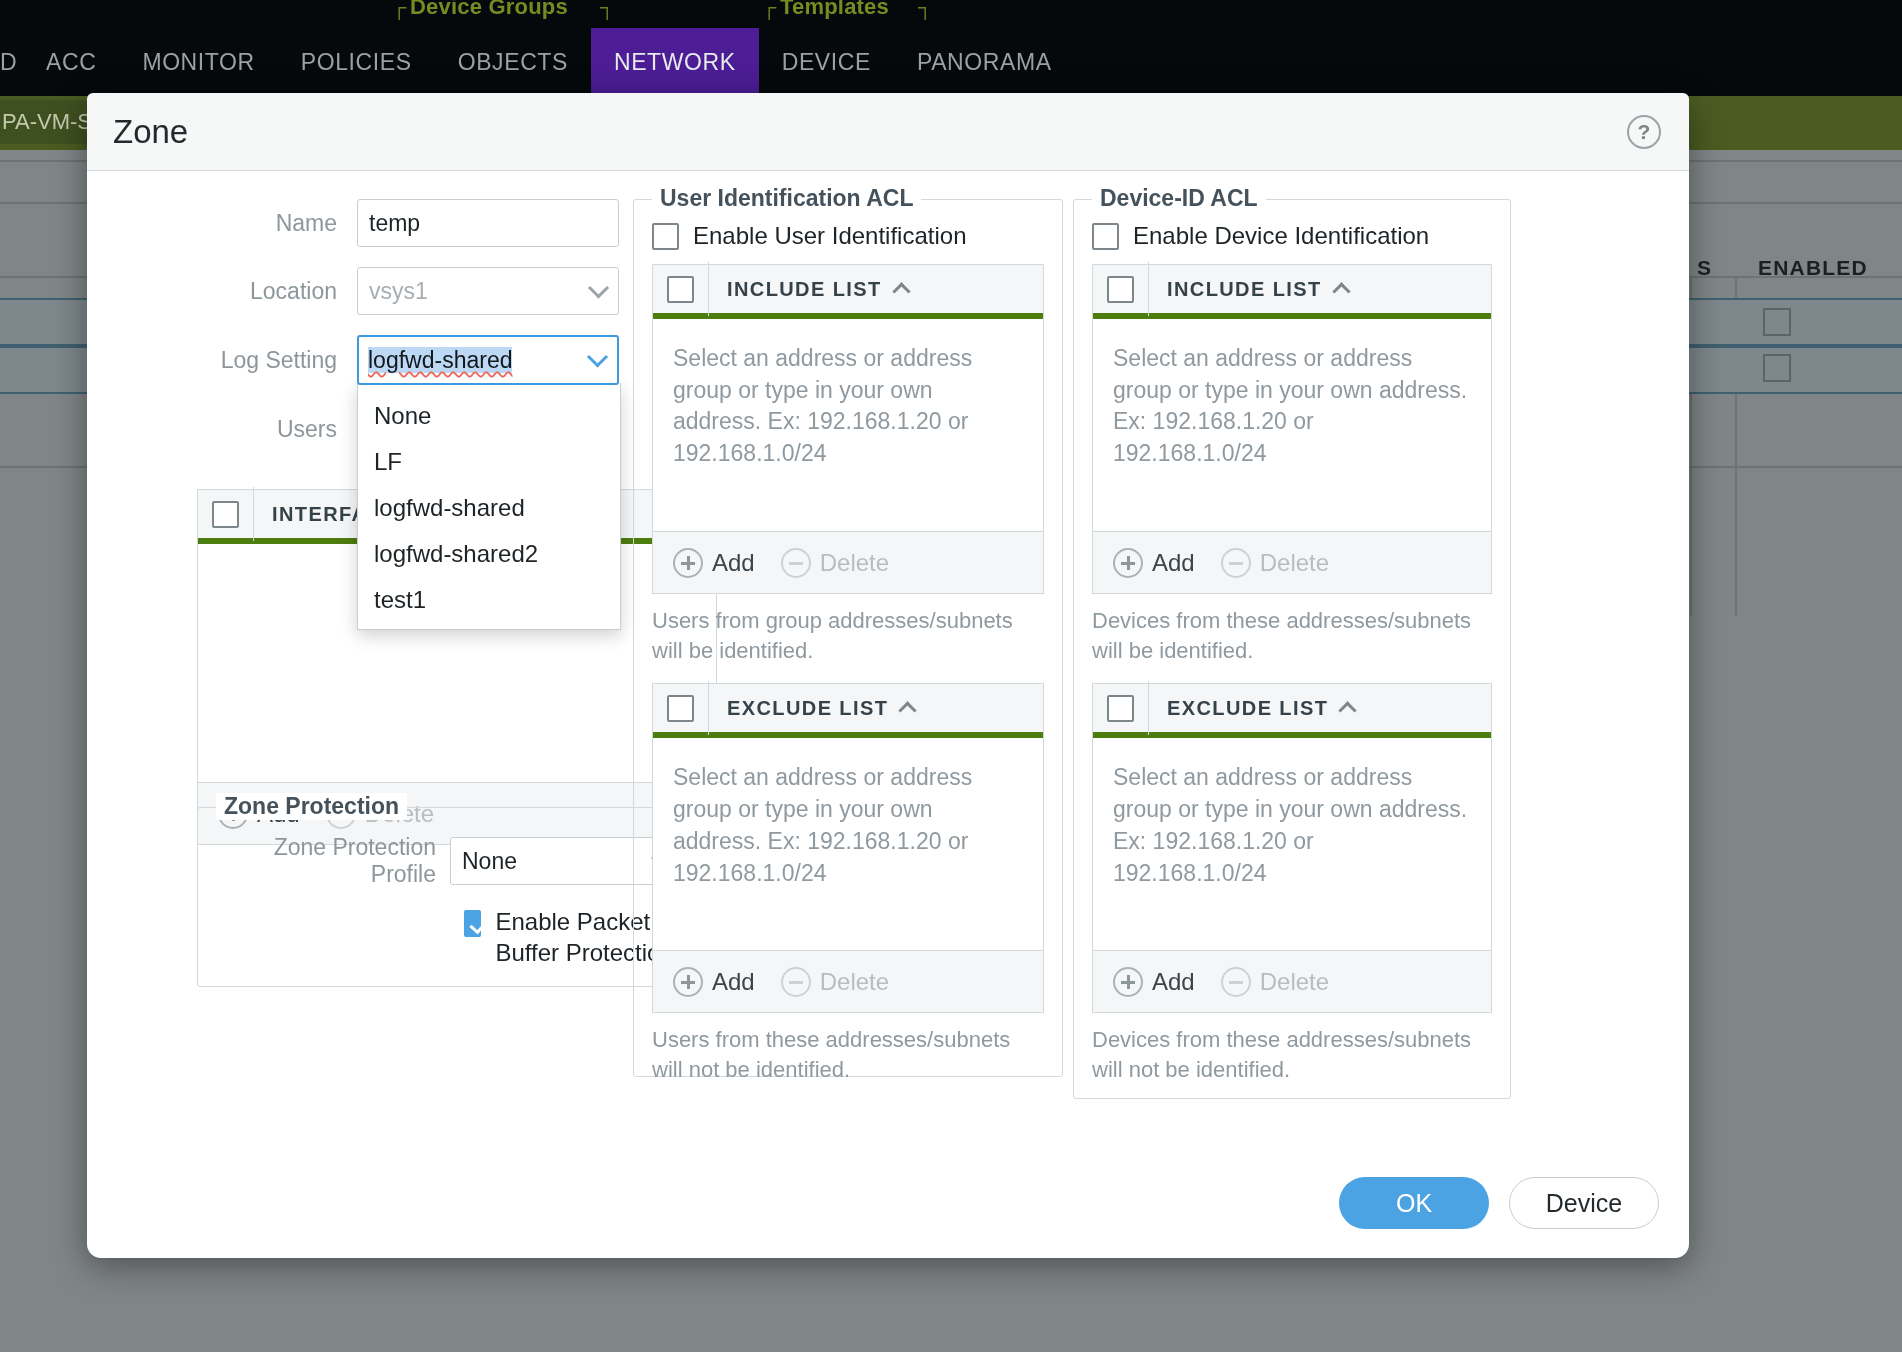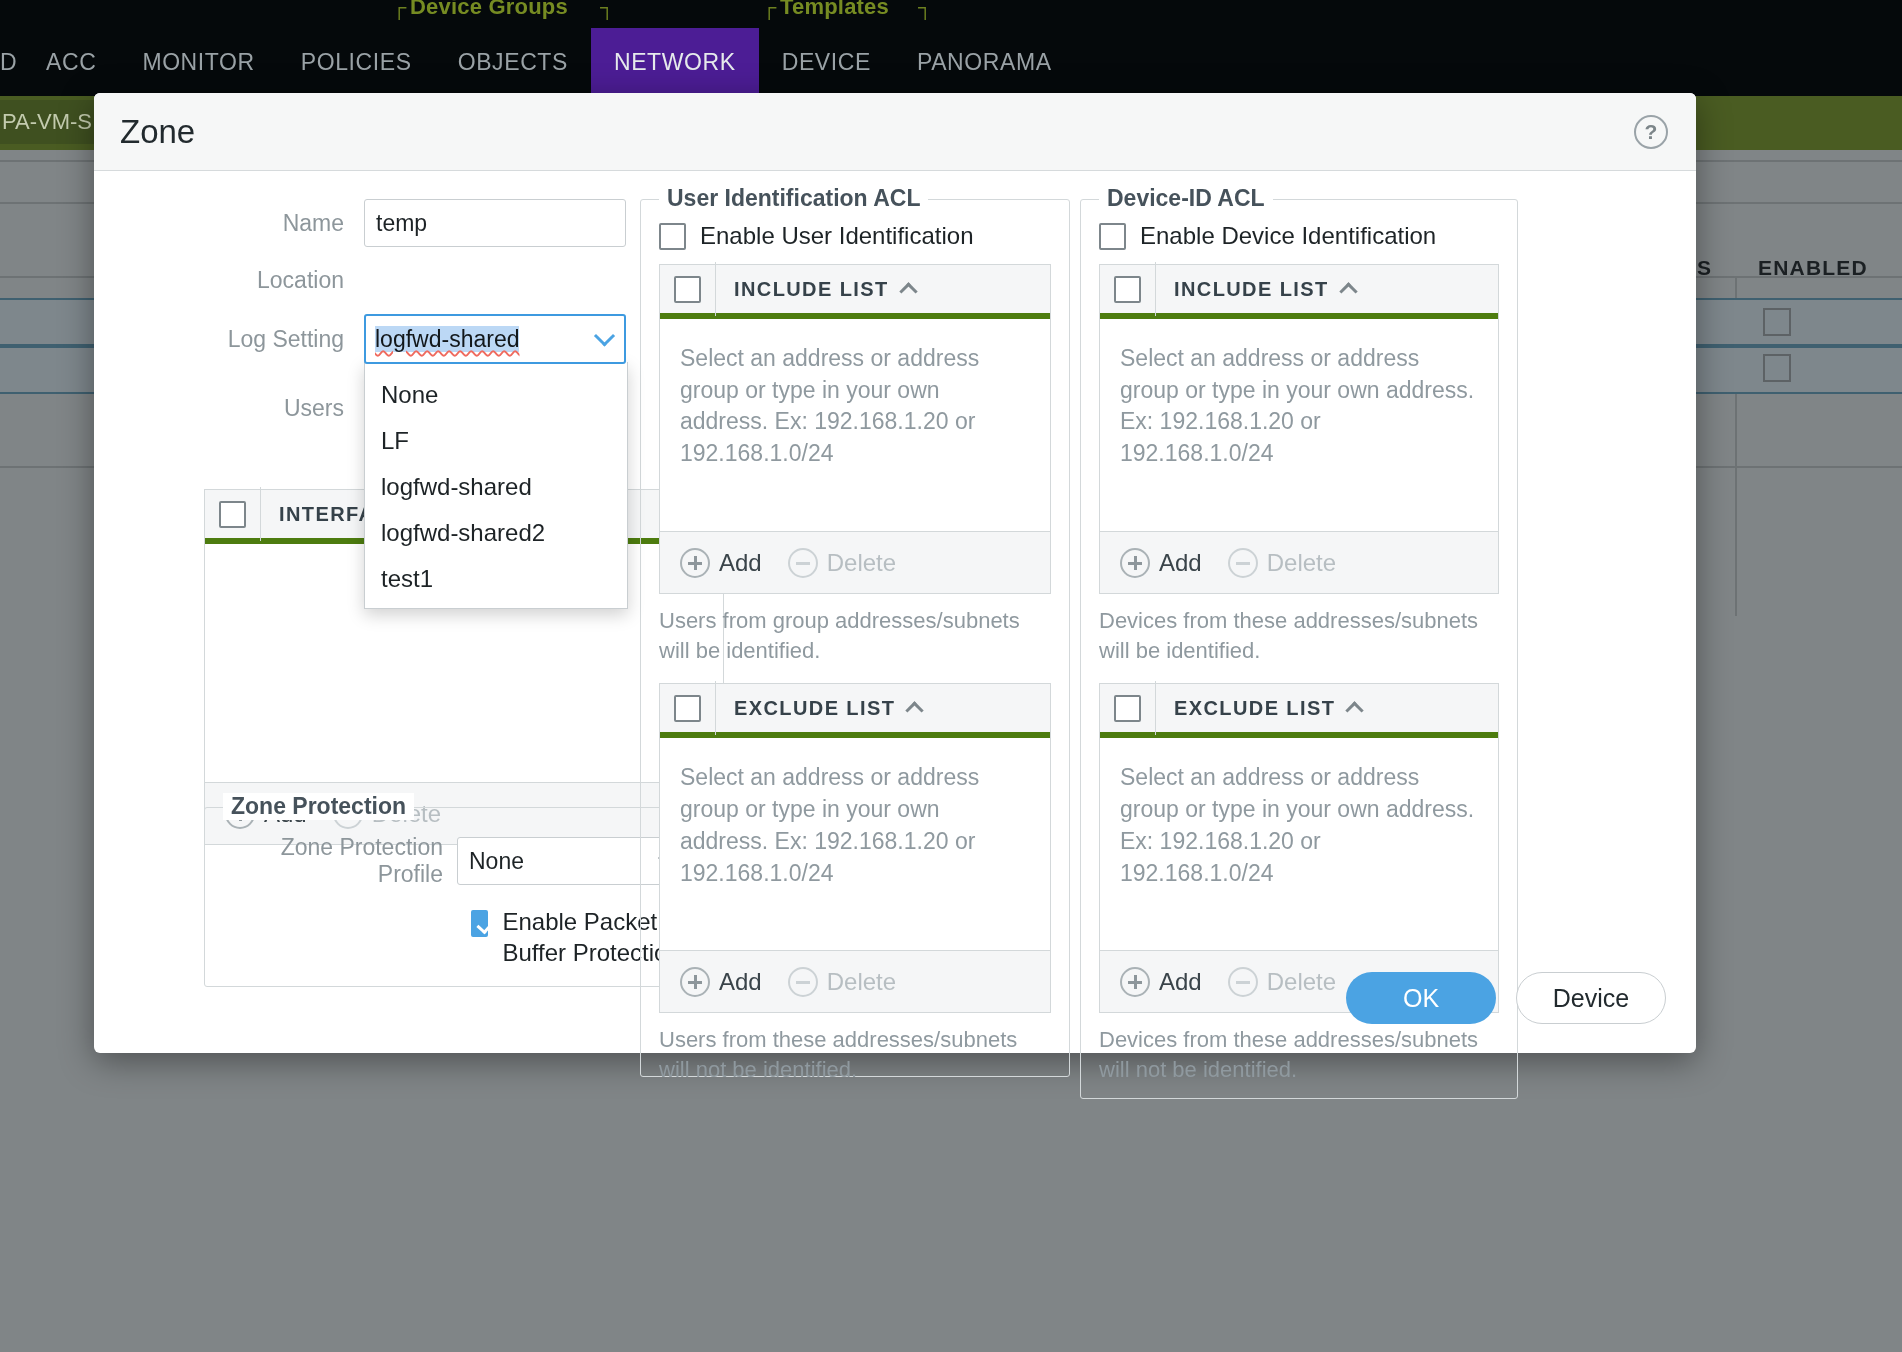--- a/index.html
+++ b/index.html
@@ -79,24 +79,24 @@
     position: absolute; width: 28px; height: 28px;
     border: 2px solid #5d6265; background: transparent;
   }
   .bg-caret {
     position: absolute; color: #20272b; font-size: 16px;
   }
 
   
   #zone-dialog {
     position: absolute;
-    left: 94px; top: 93px;
-    width: 1602px; height: 960px;
+    left: 87px; top: 93px;
+    width: 1602px; height: 1165px;
     background: #ffffff;
-    border-radius: 6px;
+    border-radius: 14px;
     box-shadow: 0 8px 34px rgba(0,0,0,.40);
     overflow: visible;
   }
   .dlg-header {
     position: relative;
     height: 78px;
     background: #f6f7f7;
     border-bottom: 1px solid #d6dadc;
     border-radius: 6px 6px 0 0;
     display: flex; align-items: center;
@@ -350,20 +350,24 @@
 
     <div class="left-col" style="left:10px; top:28px;">
 
       <div class="form-row">
         <div class="form-label">Name</div>
         <div class="txt-input">temp</div>
       </div>
 
       <div class="form-row">
         <div class="form-label">Location</div>
+        <div class="sel-input disabled">
+          <span>vsys1</span>
+          <span class="chev"></span>
+        </div>
       </div>
 
       <div class="form-row" style="align-items:flex-start;">
         <div class="form-label" style="padding-top:12px;">Log Setting</div>
         <div class="combo-wrap">
           <div class="combo-field">
             <span class="combo-value">logfwd-shared</span>
             <span class="chev blue"></span>
           </div>
           <div class="combo-list">

